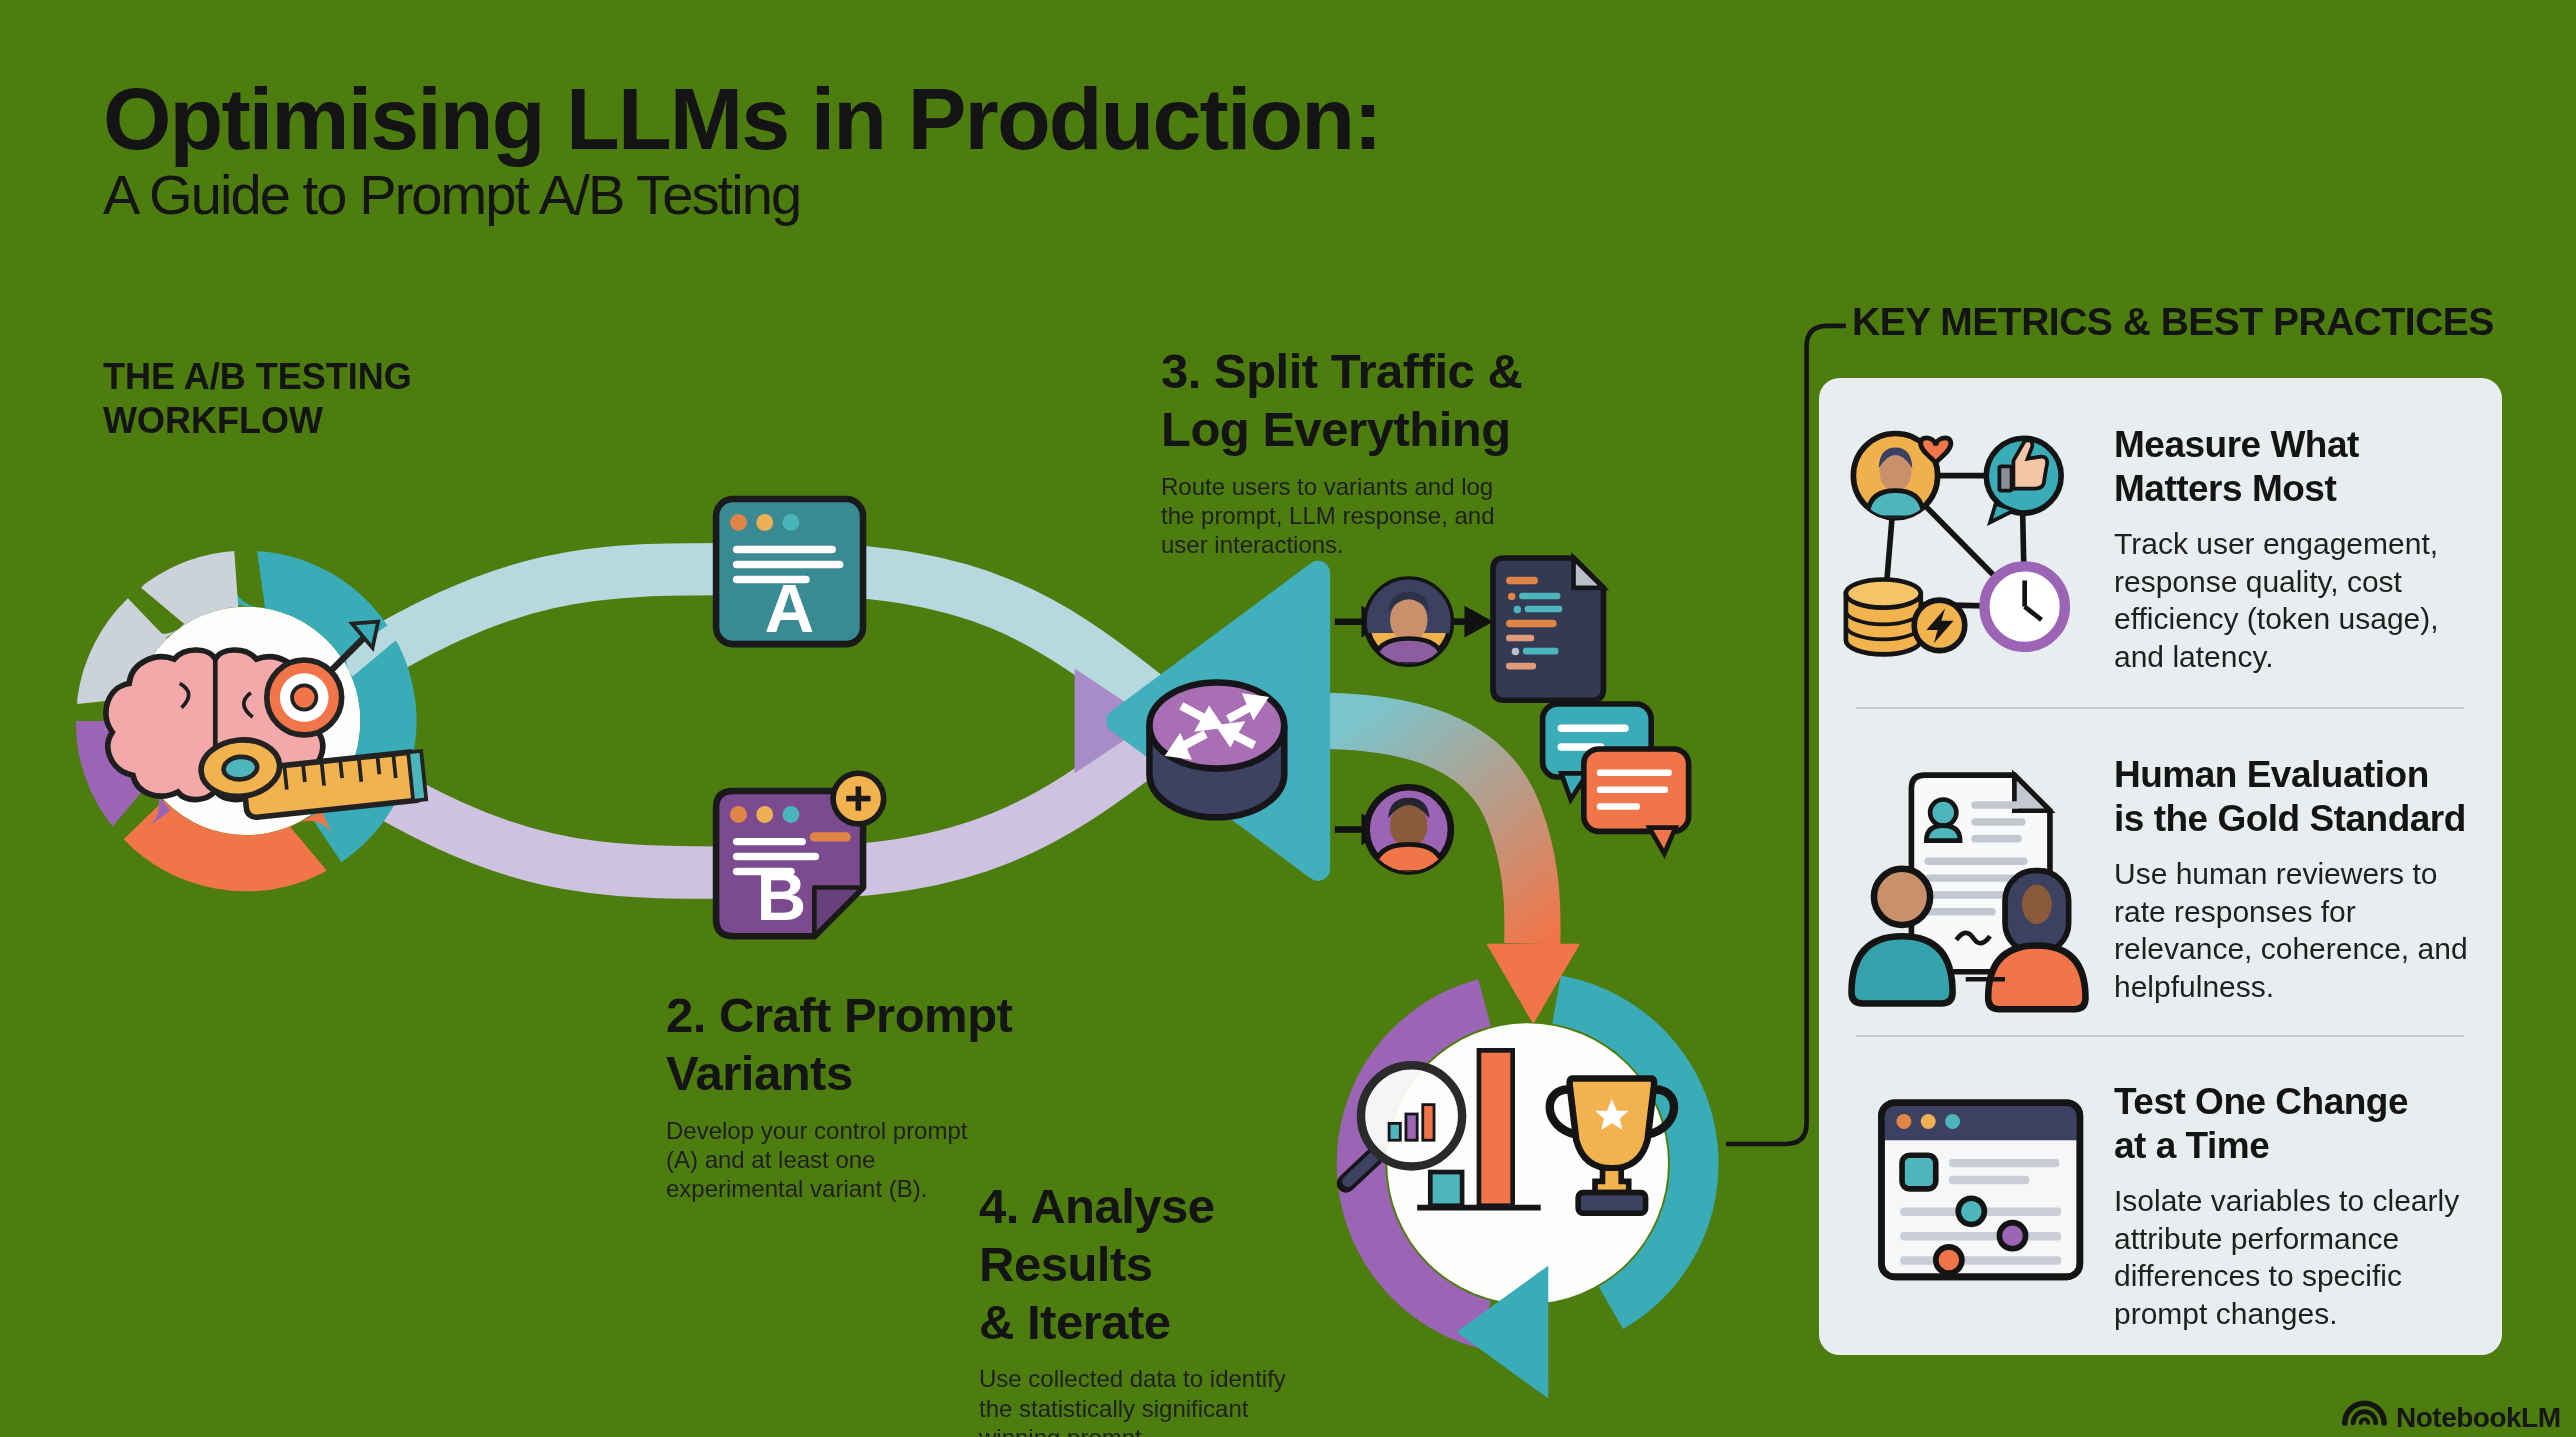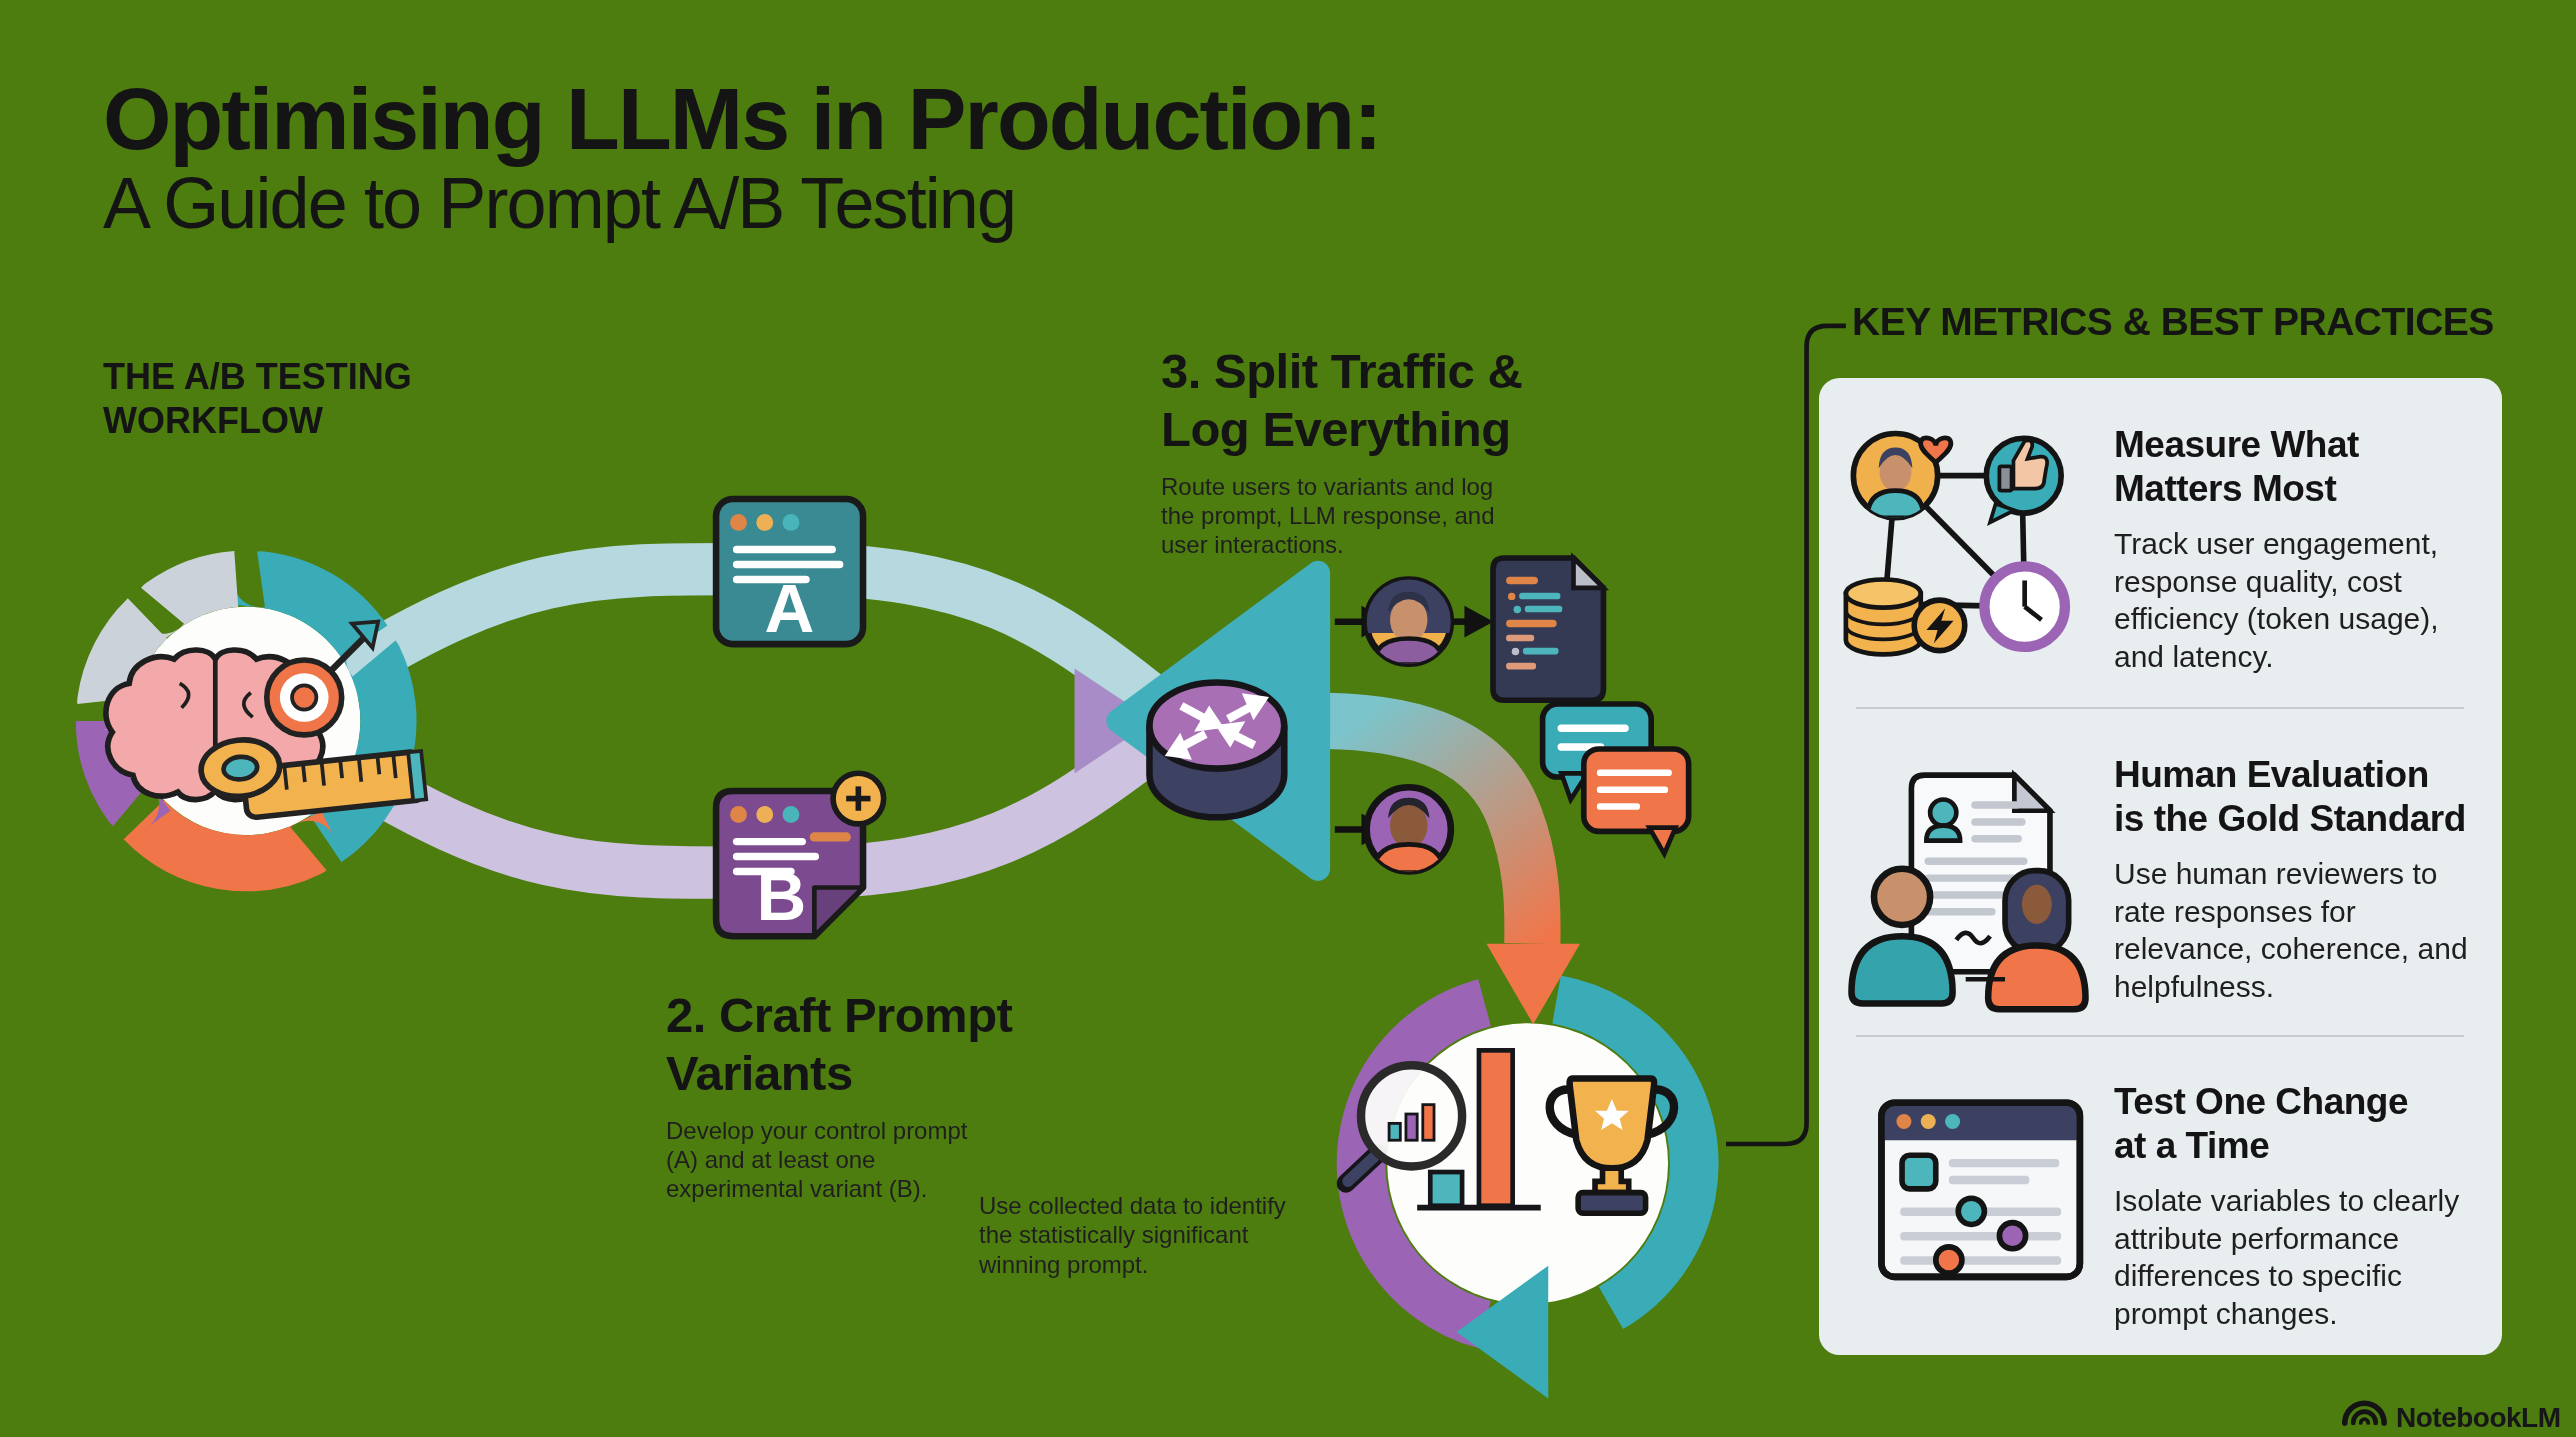--- a/index.html
+++ b/index.html
@@ -3,21 +3,21 @@
 <meta charset="utf-8">
 <style>
   html,body{margin:0;padding:0;background:#e8e8e8;}
   .canvas{
     position:relative;width:2576px;height:1438px;overflow:hidden;
     background:#4d7c0f;font-family:"Liberation Sans",sans-serif;color:#141414;
   }
   .abs{position:absolute;}
   .pre{white-space:pre-line;}
   .title1{font-size:88px;font-weight:700;letter-spacing:-1.9px;line-height:1.04;}
-  .title2{font-size:72px;font-weight:400;letter-spacing:-1.9px;line-height:1.06;}
+  .title2{font-size:56px;font-weight:400;letter-spacing:-1.9px;line-height:1.06;}
   .section-label{font-size:36px;font-weight:800;line-height:1.22;letter-spacing:0;}
   .step-head{font-size:49px;font-weight:700;line-height:1.18;letter-spacing:-0.5px;}
   .step-body{font-size:24px;font-weight:400;line-height:1.22;color:#1f1f1f;margin-top:13px;}
   .panel{
     background:#e8edef;border-radius:20.6px;
   }
   .panel-title{font-size:39px;font-weight:800;letter-spacing:-0.5px;}
   .card-head{font-size:37px;font-weight:700;line-height:1.2;letter-spacing:-0.5px;}
   .card-body{font-size:30px;font-weight:400;line-height:1.26;color:#1f1f1f;}
   .divider{height:1.9px;background:#c7ccd2;}
@@ -339,20 +339,22 @@
 
   <div class="abs" style="left:1161px;top:343px;width:449px;">
     <div class="step-head pre">3. Split Traffic &amp;
 Log Everything</div>
     <div class="step-body pre">Route users to variants and log
 the prompt, LLM response, and
 user interactions.</div>
   </div>
 
   <div class="abs" style="left:979px;top:1178px;width:412px;">
+    <div class="step-head pre">4. Analyse Results
+&amp; Iterate</div>
     <div class="step-body pre">Use collected data to identify
 the statistically significant
 winning prompt.</div>
   </div>
 
   <div class="abs variant-letter" style="left:716px;top:569px;width:147px;">A</div>
   <div class="abs variant-letter" style="left:716px;top:857px;width:131px;">B</div>
 
   <div class="abs" style="left:2114px;top:423px;width:384px;">
     <div class="card-head pre">Measure What

